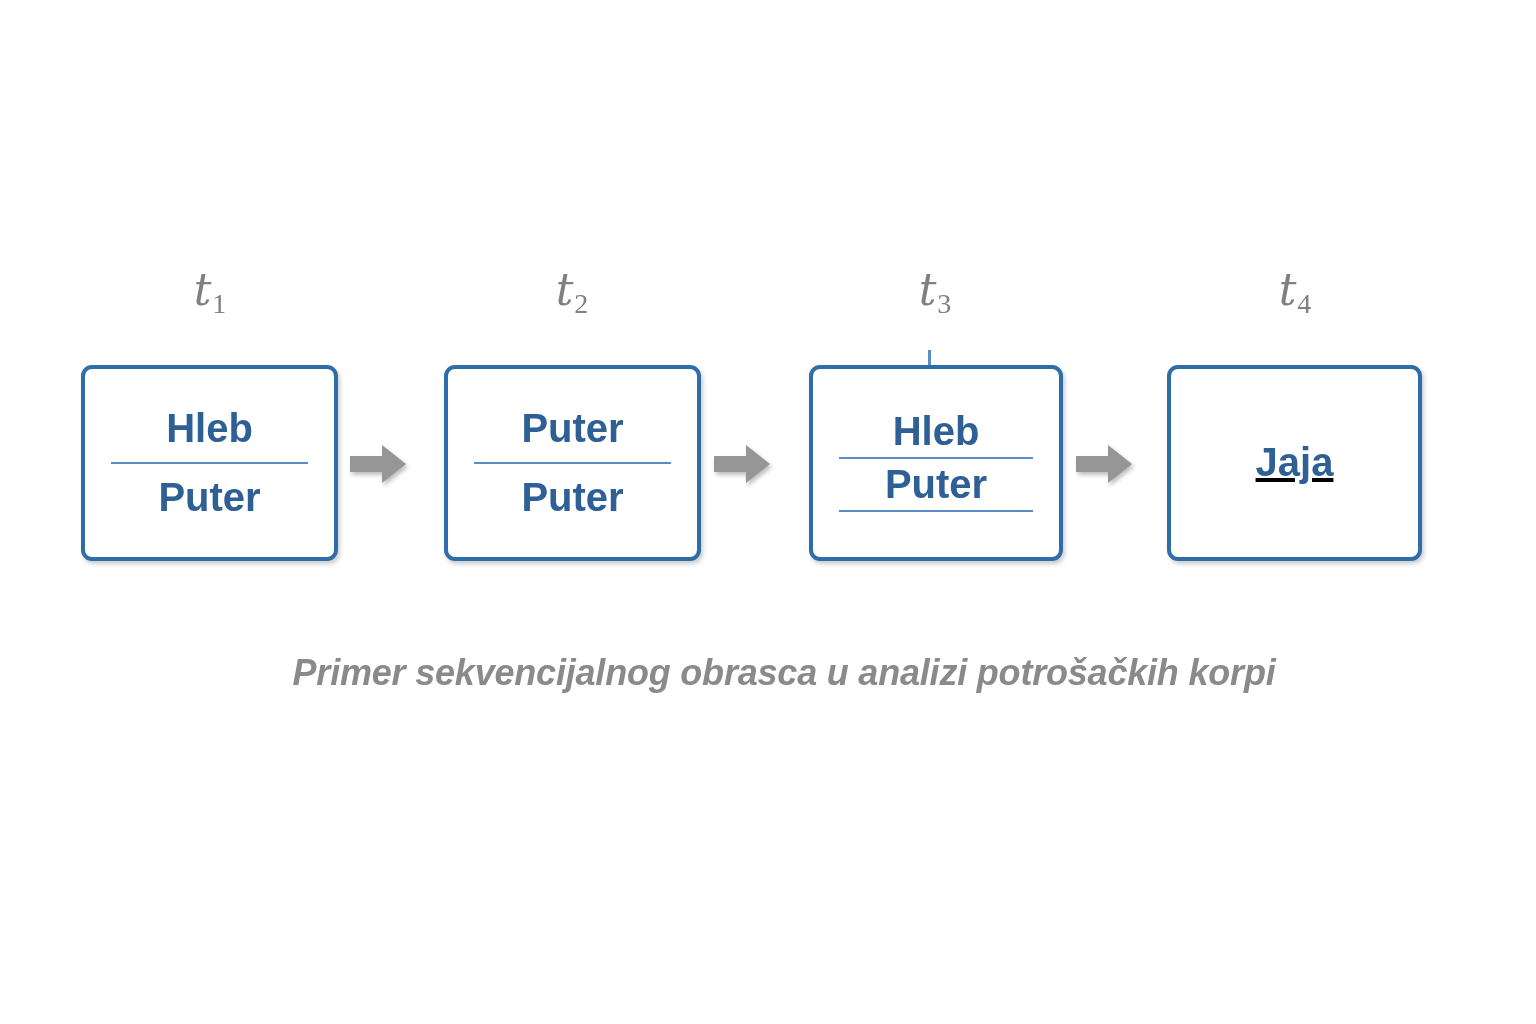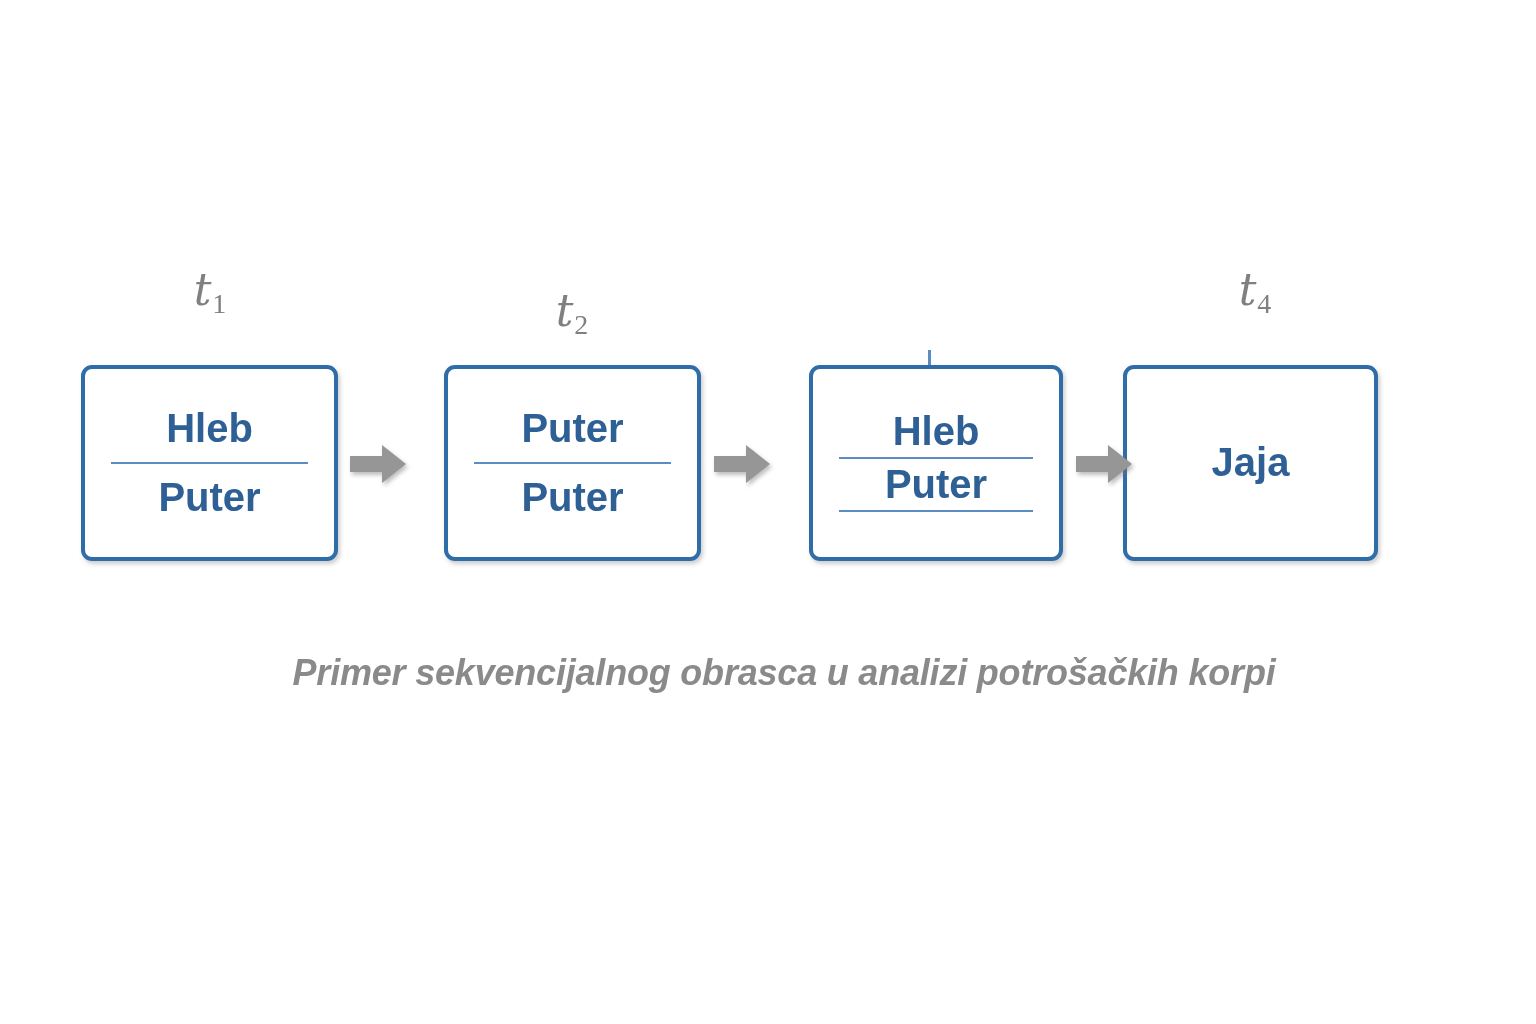--- a/index.html
+++ b/index.html
@@ -120,24 +120,27 @@
   }
 </style>
 </head>
 <body>
 
 <div id="canvas">
 
   <div class="t-label" style="left:130px;">
     <span>t</span><span class="t-sub">1</span>
   </div>
-  <div class="t-label" style="left:492px;margin-top:21px;">
+  <div class="t-label" style="left:492px;">
     <span>t</span><span class="t-sub">2</span>
   </div>
-  <div class="t-label" style="left:1175px;">
+  <div class="t-label" style="left:855px;">
+    <span>t</span><span class="t-sub">3</span>
+  </div>
+  <div class="t-label" style="left:1215px;">
     <span>t</span><span class="t-sub">4</span>
   </div>
 
   <div class="step-box" style="left:81px; width:257px;">
     <div class="item-row">Hleb</div>
     <div class="item-sep"></div>
     <div class="item-row">Puter</div>
   </div>
 
   <div class="step-box" style="left:444px; width:257px;">
@@ -147,21 +150,21 @@
   </div>
 
   <div class="box-tick" style="left:928px;"></div>
   <div class="step-box dense" style="left:809px; width:254px;">
     <div class="item-row">Hleb</div>
     <div class="item-sep"></div>
     <div class="item-row">Puter</div>
     <div class="item-sep"></div>
   </div>
 
-  <div class="step-box" style="left:1123px; width:255px;">
+  <div class="step-box" style="left:1167px; width:255px;text-decoration:underline;">
     <div class="item-row">Jaja</div>
   </div>
 
   <div class="arrow" style="left:350px;">
     <svg viewBox="0 0 56 42" xmlns="http://www.w3.org/2000/svg" aria-hidden="true">
       <polygon points="0,13 32,13 32,2 56,21 32,40 32,29 0,29" fill="#969696"></polygon>
     </svg>
   </div>
   <div class="arrow" style="left:714px;">
     <svg viewBox="0 0 56 42" xmlns="http://www.w3.org/2000/svg" aria-hidden="true">

